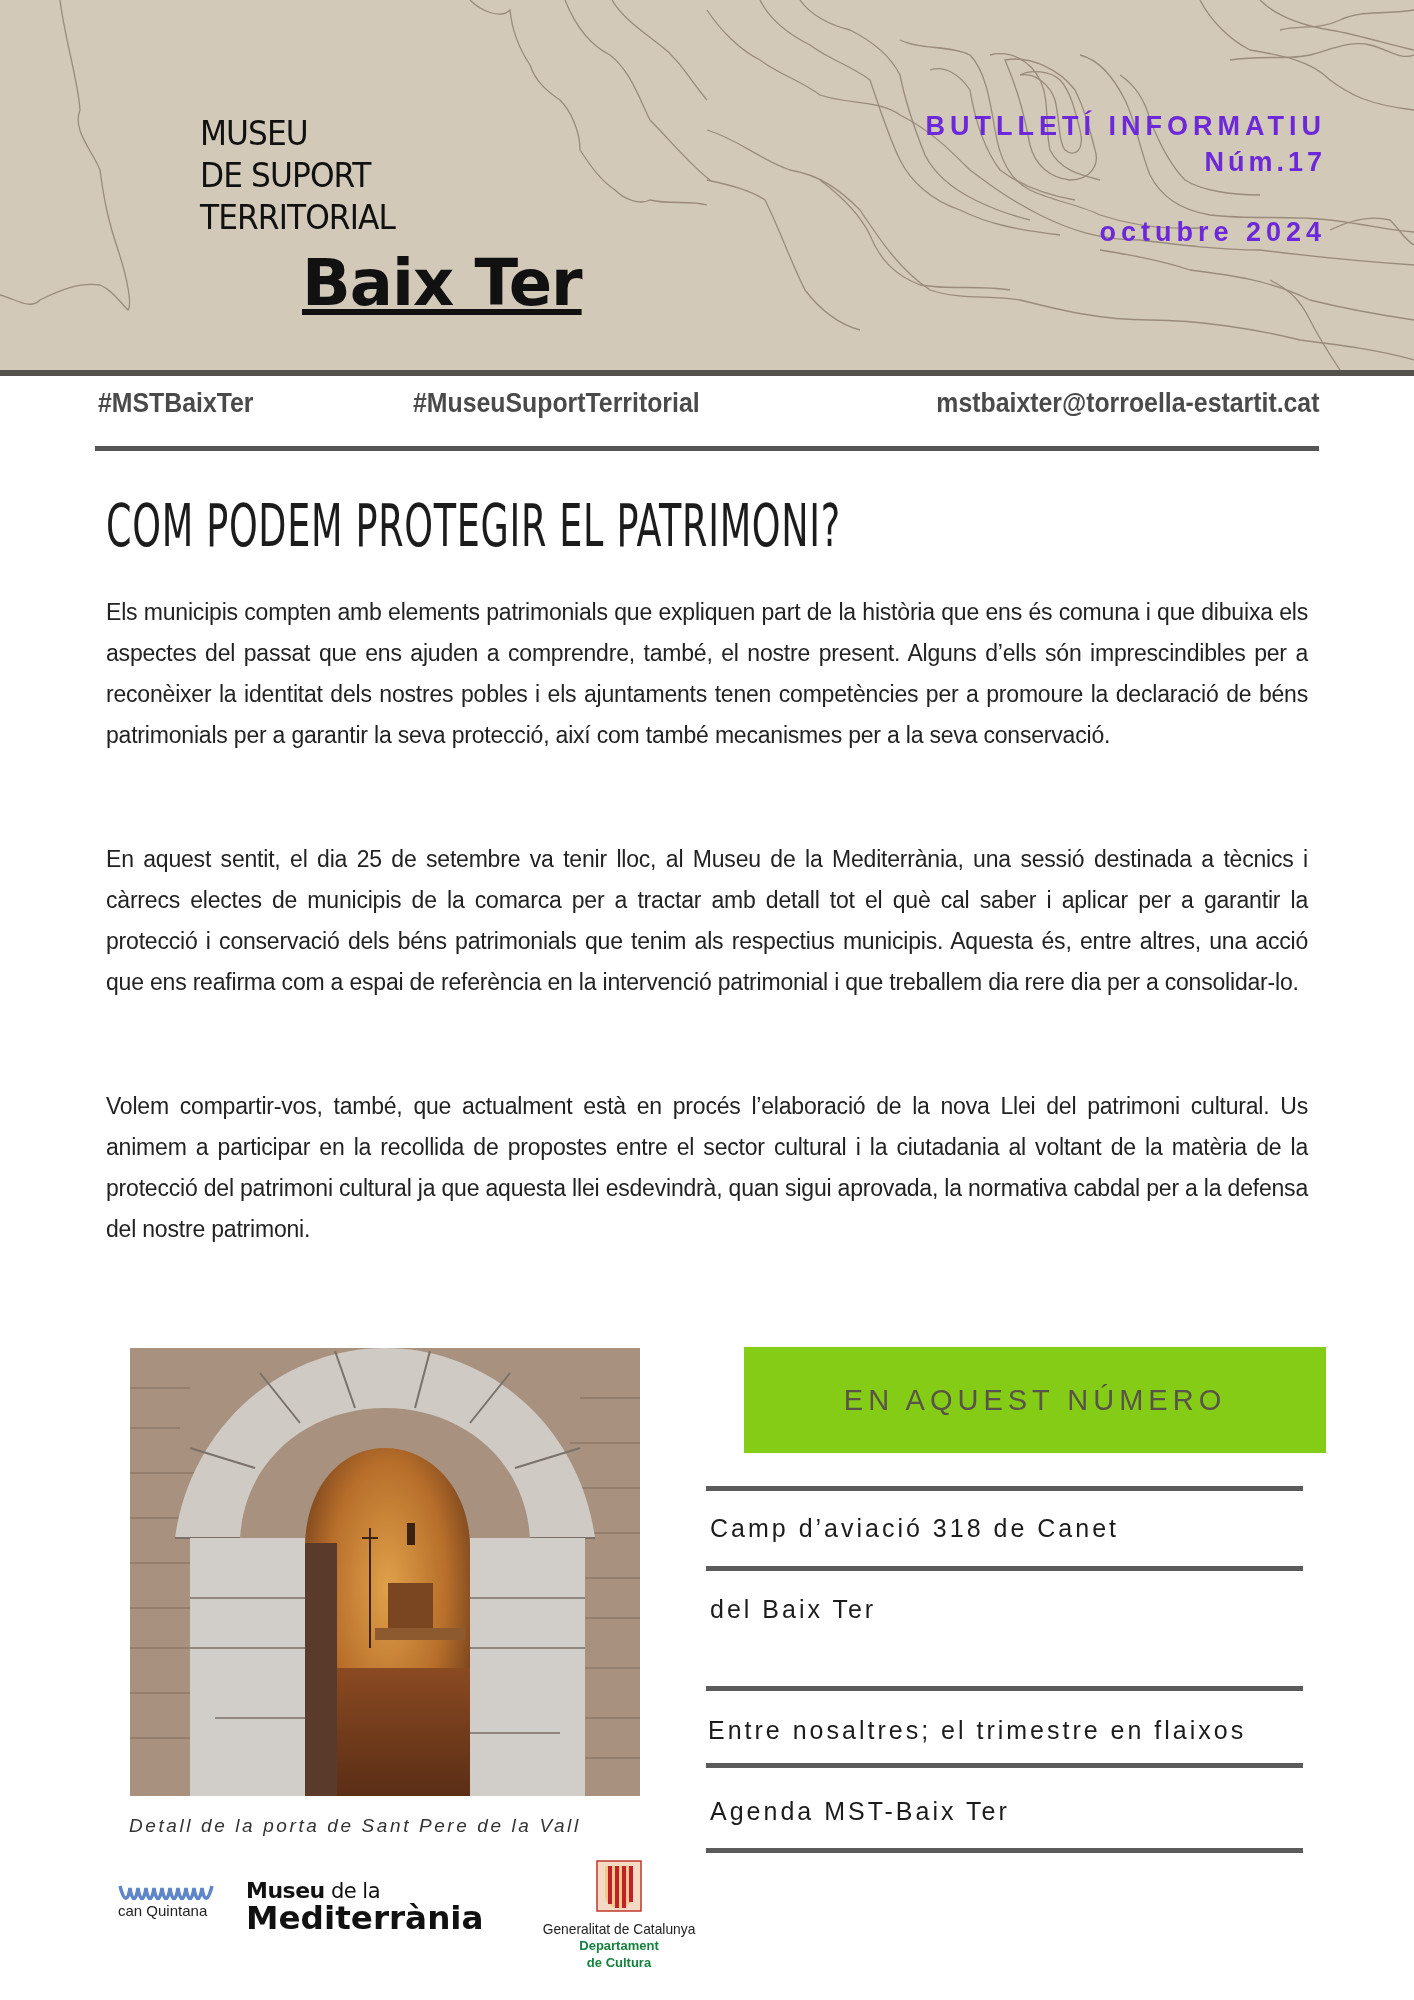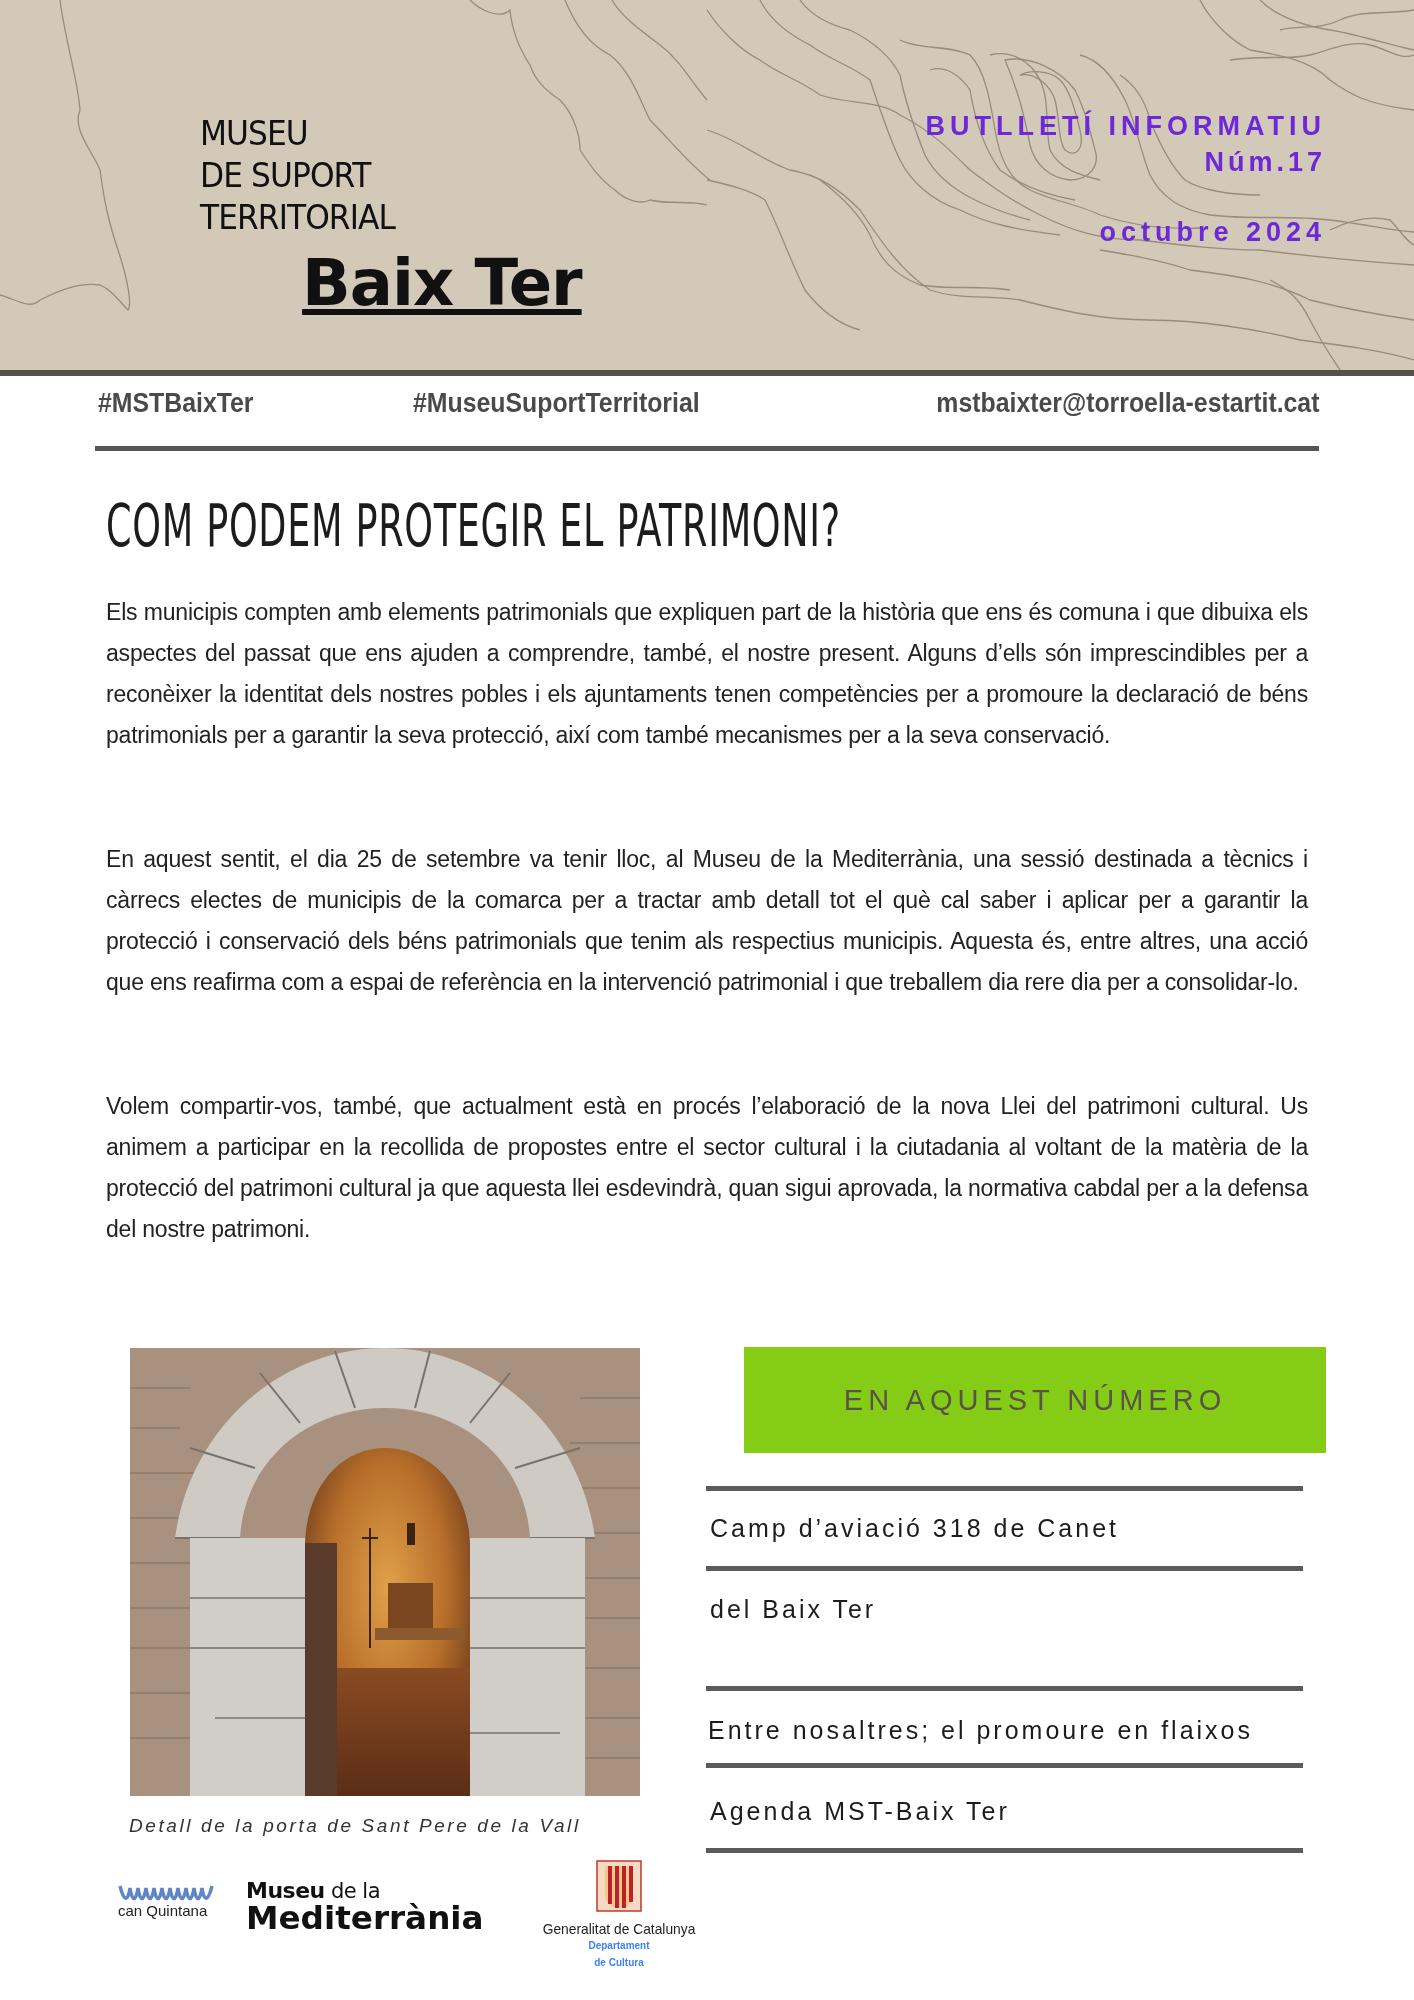--- a/index.html
+++ b/index.html
@@ -81,21 +81,21 @@
   .logos { position: absolute; left: 118px; top: 1850px; width: 600px; height: 130px; }
   .cq { position: absolute; left: 0; top: 32px; }
   .cq .wave { display: block; }
   .cq .lbl { font-family: Liberation Sans, sans-serif; font-size: 15px; color: #222; margin-top: -2px; }
   .mm { position: absolute; left: 128px; top: 28px; color: #111; }
   .mm .a { font-family: "DejaVu Sans", sans-serif; font-weight: bold; font-size: 22px; letter-spacing: -0.5px; }
   .mm .a .light { font-weight: normal; font-size: 21px; }
   .mm .b { font-family: "DejaVu Sans", sans-serif; font-weight: bold; font-size: 32px; line-height: 30px; letter-spacing: 0px; transform: scaleX(1.02); transform-origin: left; }
   .gc { position: absolute; left: 408px; top: 10px; width: 186px; text-align: center; }
   .gc .l1 { font-size: 15px; color: #222; margin-top: 4px; white-space: nowrap; transform: scaleX(0.92); }
-  .gc .l2 { font-size: 10px; font-weight: bold; color: #3b82f6; line-height: 17px; }
+  .gc .l2 { font-size: 13px; font-weight: bold; color: #15803d; line-height: 17px; }
 </style>
 </head>
 <body>
 
 <div class="header">
   <svg class="topo" viewBox="0 0 1414 370" fill="none" stroke="#9a8b7c" stroke-width="1.3">
     <path d="M60 0 C65 40 78 80 80 110 C72 130 92 150 100 170 C104 200 108 220 118 250 C128 280 132 305 128 310 C118 300 112 290 100 285 C80 282 60 290 40 300 C30 310 18 300 0 295"></path>
     <path d="M470 0 C480 10 500 20 510 10 C512 30 520 50 530 65 C535 80 545 90 560 100 C570 110 580 130 580 150 C590 165 600 180 615 190 C625 200 640 205 650 200 C670 205 690 200 707 205"></path>
     <path d="M565 0 C575 25 590 45 610 55 C630 70 640 100 650 120 C670 140 690 165 710 180"></path>
     <path d="M612 0 C620 15 640 30 660 45 C680 60 690 80 707 100"></path>
@@ -212,21 +212,21 @@
 <div class="box">
   <span>EN AQUEST NÚMERO</span>
 </div>
 <div class="rule" style="top:1486px"></div>
 <div class="item" style="top:1506px">Camp d’aviació 318 de Canet</div>
 <div class="rule" style="top:1566px"></div>
 <div class="item" style="top:1587px">
   <div>del Baix Ter</div>
 </div>
 <div class="rule" style="top:1686px"></div>
-<div class="item" style="top:1708px; left:708px">Entre nosaltres; el promoure en flaixos</div>
+<div class="item" style="top:1708px; left:708px">Entre nosaltres; el trimestre en flaixos</div>
 <div class="rule" style="top:1763px"></div>
 <div class="item" style="top:1789px">Agenda MST-Baix Ter</div>
 <div class="rule" style="top:1848px"></div>
 
 <div class="logos">
   <div class="cq">
     <svg class="wave" width="96" height="22" viewBox="0 0 96 22">
       <path d="M2 4 C6 20 10 20 12 6 C14 20 18 20 20 6 C22 20 26 20 28 6 C30 20 34 20 36 6 C38 20 42 20 44 6 C46 20 50 20 52 6 C54 20 58 20 60 6 C62 20 66 20 68 6 C70 20 74 20 76 6 C78 20 82 20 84 6 C86 20 90 20 94 4" stroke="#5e86c8" stroke-width="3.5" fill="none"></path>
     </svg>
     <div class="lbl">can Quintana</div>

